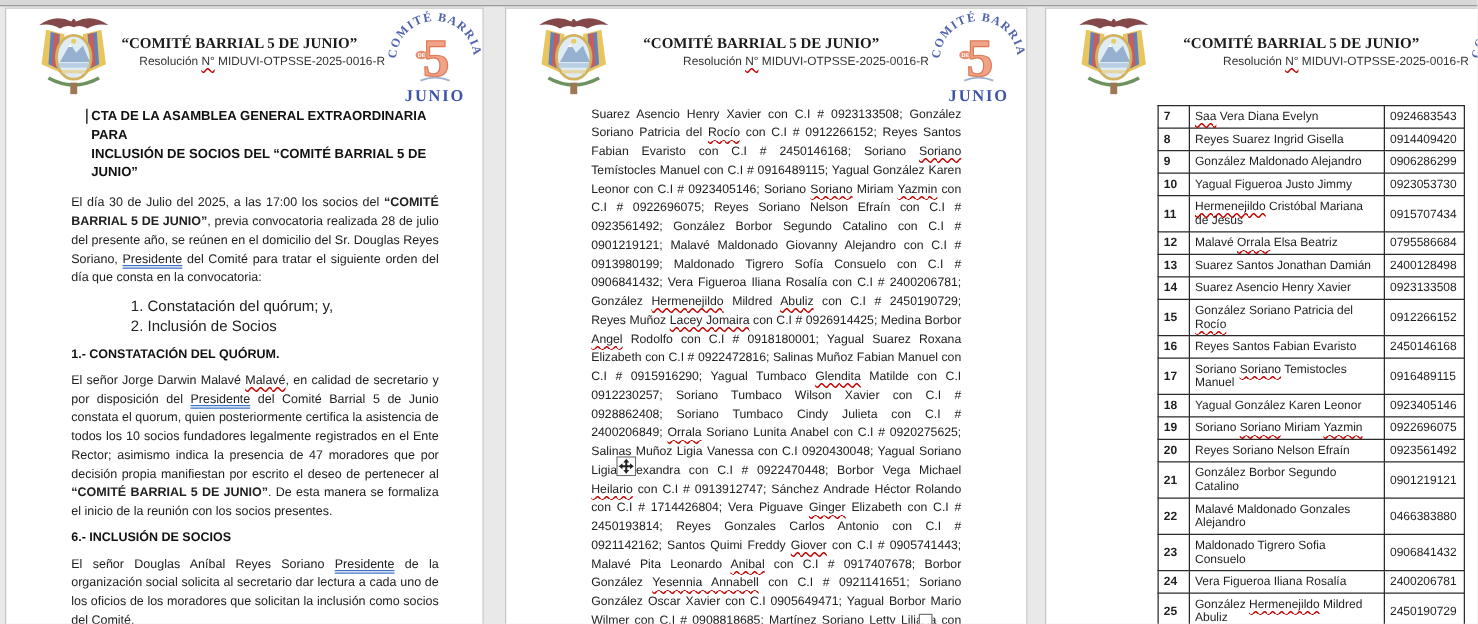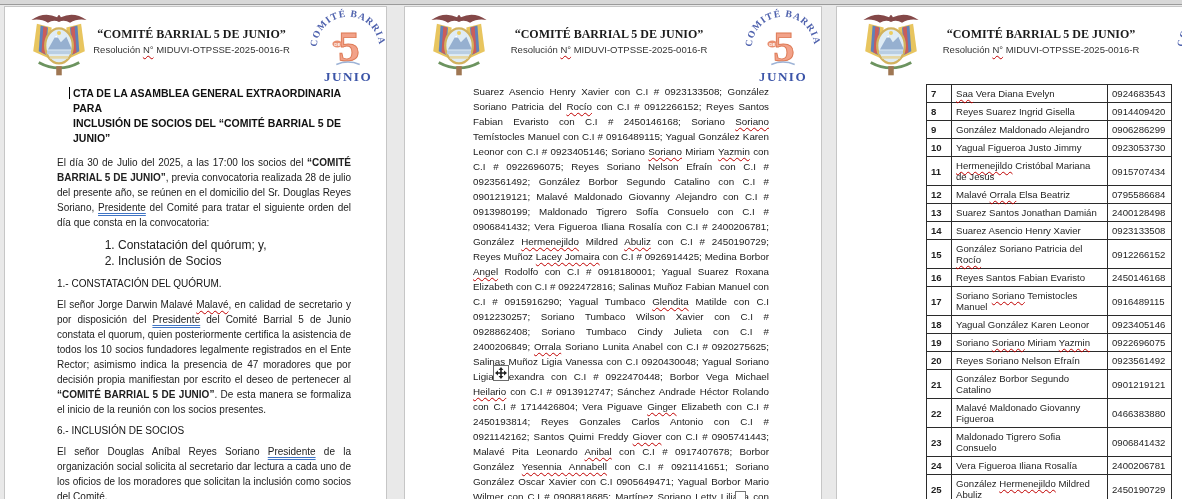--- a/index.html
+++ b/index.html
@@ -7,33 +7,33 @@
        font-family:"Liberation Sans",sans-serif;-webkit-font-smoothing:antialiased}
   .topbar{position:absolute;top:0;left:0;right:0;height:4px;background:#d8d8d8;border-bottom:1px solid #9b9b9b}
   .page{position:absolute;top:6px;height:560px;background:#fff;border:1px solid #c6c6c6;box-sizing:border-box}
   #page1{left:4px;width:383px}
   #page2{left:404px;width:418px}
   #page3{left:836px;width:418px}
   .hdr{position:relative;height:72px}
   .coat{position:absolute;left:20px;top:2px;opacity:.82}
   .hdr-t{position:absolute;left:70px;right:78px;top:20px;text-align:center;white-space:nowrap;
          font-family:"Liberation Serif",serif;font-weight:bold;font-size:12px;color:#1b1b1b}
-  .hdr-s{position:absolute;left:70px;right:78px;top:37px;text-align:center;white-space:nowrap;
+  .hdr-s{position:absolute;left:70px;right:78px;top:37px;text-align:right;white-space:nowrap;
          font-size:9.5px;color:#333}
   .logo{position:absolute;right:-1px;top:-4px}
   .pbody1{padding:5px 35px 0 52px}
   .pbody2{padding:5px 52px 0 68px}
   .pbody3{padding:0 0 0 89px}
   p.doc{font-size:10px;line-height:15px;text-align:justify;color:#212121;margin:0 0 8px 0}
   #page2 p.doc{font-size:9.8px}
   .doc-title{position:relative;font-weight:bold;font-size:10.5px;line-height:15px;color:#111;
              margin:2px 0 9px 16px}
   .caret{position:absolute;left:-4px;top:1px;width:1.2px;height:12px;background:#000}
   ol.agenda{font-size:12px;line-height:15.5px;color:#212121;margin:0 0 9px 0;padding-left:61px}
-  h3.sec{font-size:10px;color:#111;margin:0 0 8px 0;font-weight:normal}
+  h3.sec{font-size:10px;color:#111;margin:0 0 8px 0;font-weight:bold}
   .sp{text-decoration:underline wavy #c00000;text-decoration-thickness:1px;text-underline-offset:2px}
   .gr{text-decoration:underline double #3f74c4;text-underline-offset:2px}
   .b{font-weight:bold}
   table.roster{border-collapse:collapse;color:#1f1f1f}
   .roster td,.roster th{border:1px solid #2b2b2b;padding:1.5px 4px;text-align:left;vertical-align:middle}
   .roster td:first-child,.roster th:first-child{font-weight:bold}
   #page3 table.roster{margin-top:5px;font-size:9.6px}
   #page3 .roster td{padding:3px 4px}
   #page3 .roster td:nth-child(1){width:16px}
   #page3 .roster td:nth-child(2){width:147px}
@@ -218,21 +218,21 @@
             <td><span>Reyes Soriano Nelson Efraín</span></td>
             <td>0923561492</td>
           </tr>
           <tr>
             <td>21</td>
             <td><span>González Borbor Segundo Catalino</span></td>
             <td>0901219121</td>
           </tr>
           <tr>
             <td>22</td>
-            <td><span>Malavé Maldonado Giovanny Figueroa</span></td>
+            <td><span>Malavé Maldonado Gonzales Alejandro</span></td>
             <td>0466383880</td>
           </tr>
           <tr>
             <td>23</td>
             <td><span>Maldonado Tigrero Sofia Consuelo</span></td>
             <td>0906841432</td>
           </tr>
           <tr>
             <td>24</td>
             <td><span>Vera Figueroa Iliana Rosalía</span></td>

